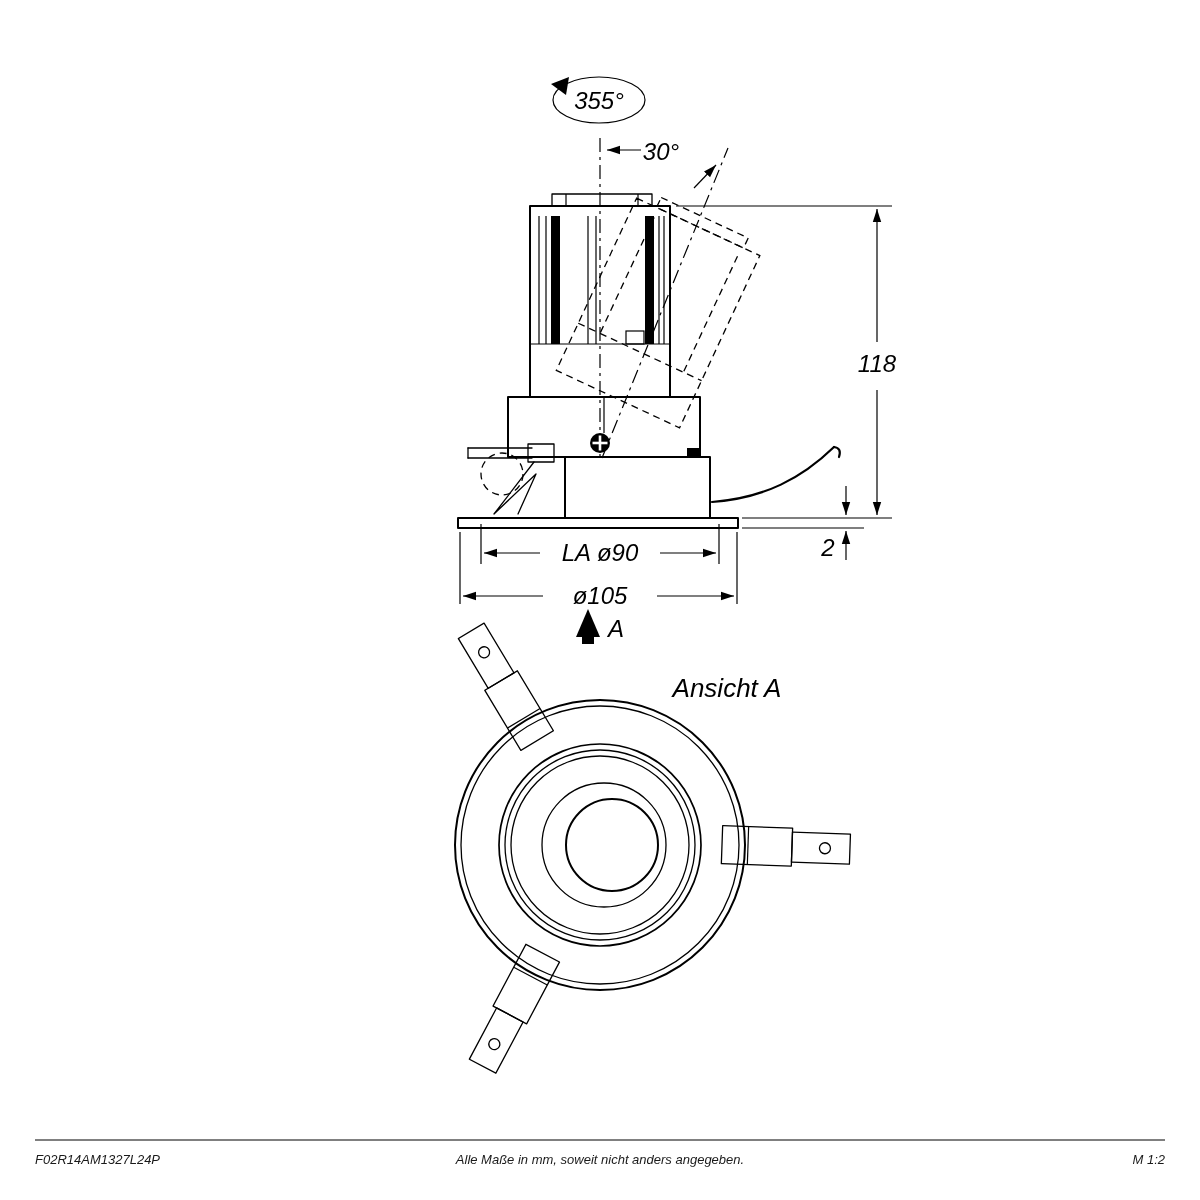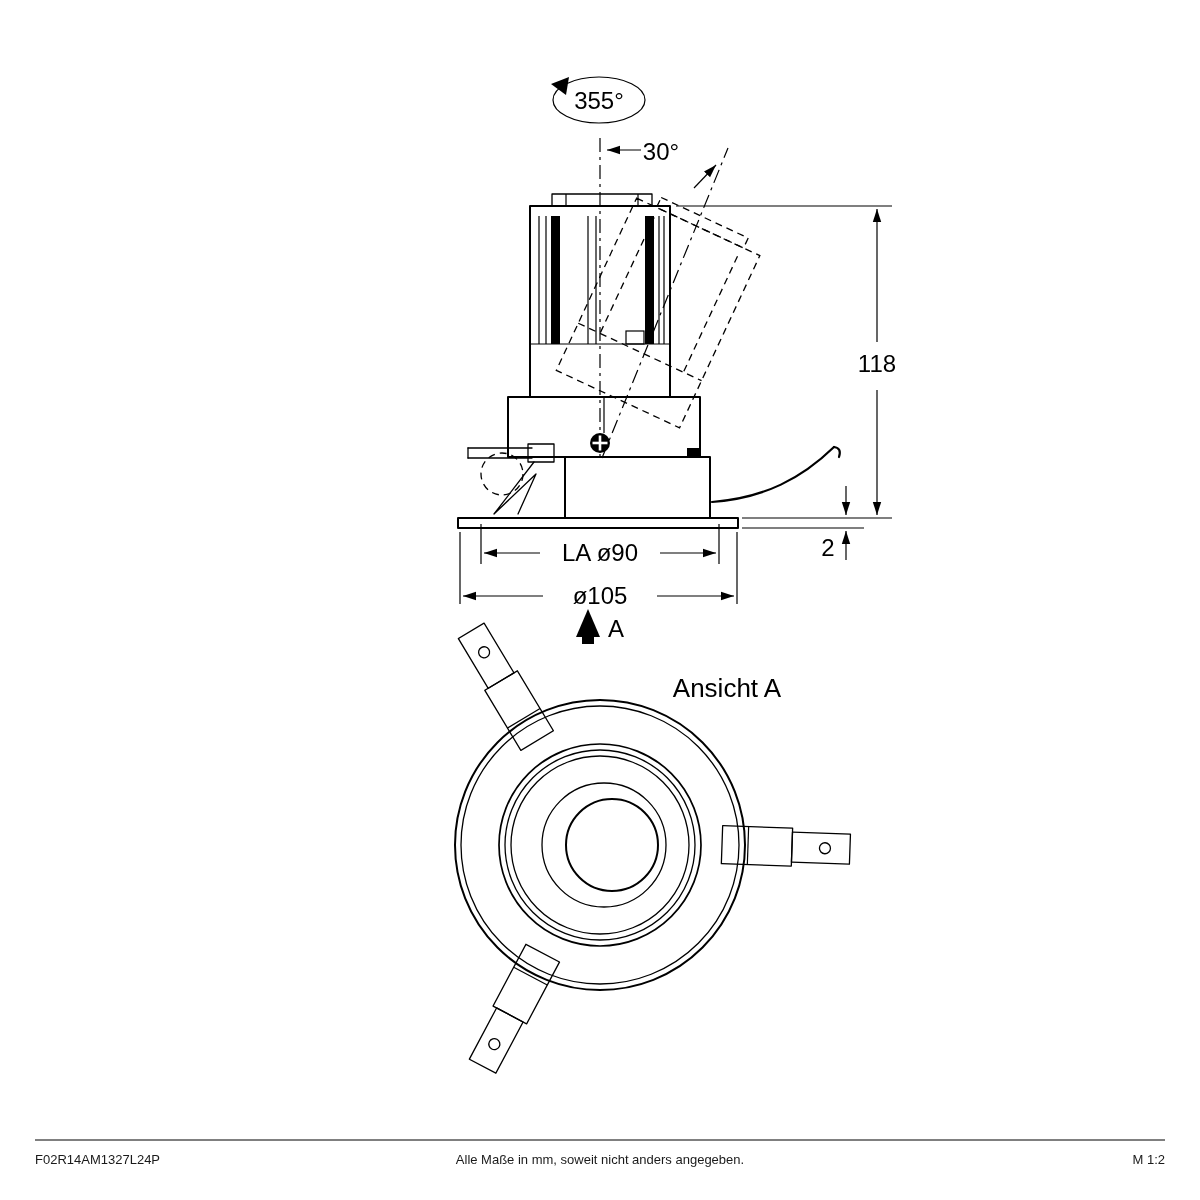--- a/index.html
+++ b/index.html
@@ -9,20 +9,21 @@
     width: 1200px;
     height: 1200px;
     font-family: "Liberation Sans", "DejaVu Sans", sans-serif;
   }
   .stage {
     position: relative;
     width: 1200px;
     height: 1200px;
     background: #ffffff;
     overflow: hidden;
+    font-style: italic;
   }
   svg text {
     font-family: "Liberation Sans", "DejaVu Sans", sans-serif;
     fill: #000000;
   }
   .ln   { fill: none; stroke: #000000; stroke-width: 2; stroke-linecap: round; stroke-linejoin: round; }
   .thin { stroke-width: 1.3; }
   .med  { stroke-width: 1.7; }
   .dim  { fill: none; stroke: #000000; stroke-width: 1.2; }
   .ph   { fill: none; stroke: #000000; stroke-width: 1.3; stroke-dasharray: 7 5; }

